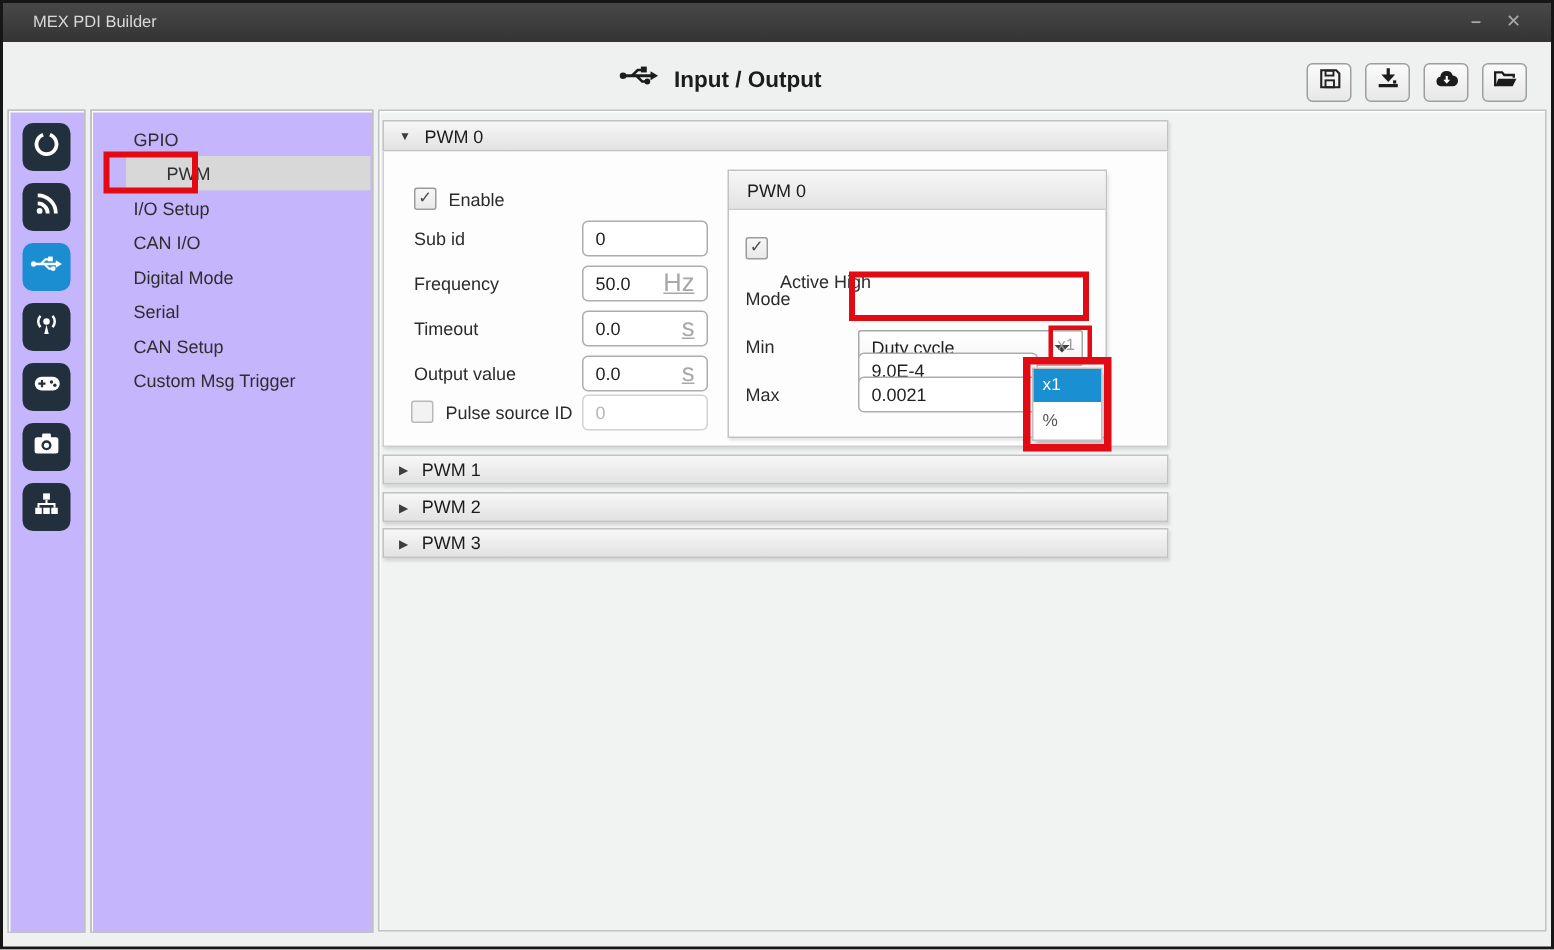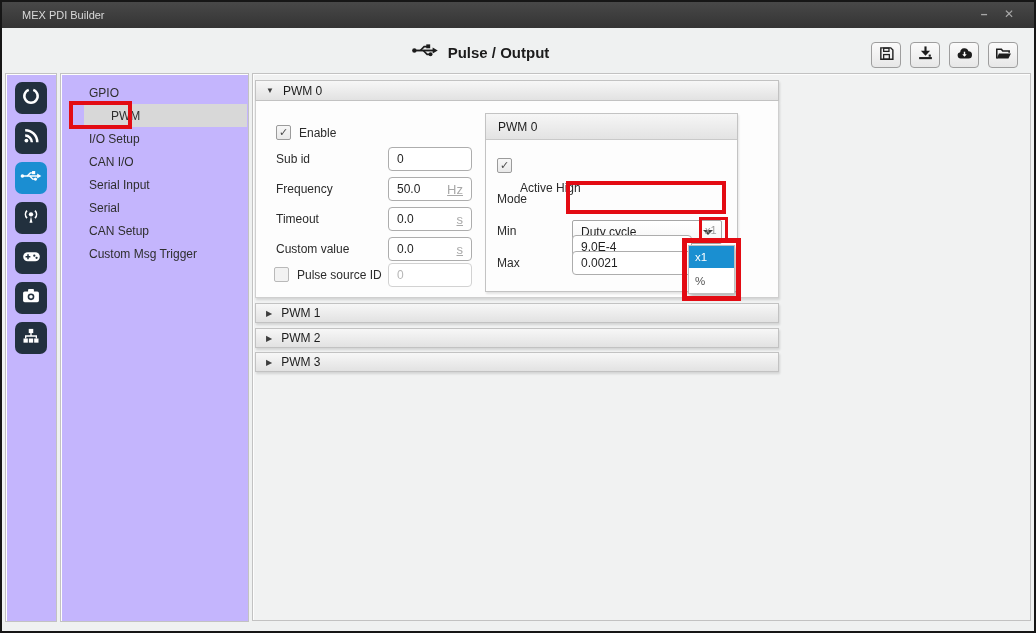--- a/index.html
+++ b/index.html
@@ -56,21 +56,21 @@
 
   
   .cb{width:15px;height:15px;background:linear-gradient(#f7f7f7,#e9e9e9);border:1px solid #9b9b9b;
     border-radius:2px;display:flex;align-items:center;justify-content:center;
     color:#4b4b4b;font-size:11px;font-weight:bold;line-height:1;}
   .cb.off{background:#f2f2f2;border-color:#b9b9b9;}
   .lbl{position:absolute;font-size:12px;color:#2b2b2b;white-space:nowrap;}
   .inp{position:absolute;height:24px;border:1px solid #adadad;border-radius:4px;background:#fff;
     display:flex;align-items:center;padding:0 8px;}
   .inp .val{font-size:12px;color:#1f1f1f;}
-  .inp .unit{margin-left:auto;font-size:13px;color:#a8a8a8;text-decoration:underline;}
+  .inp .unit{margin-left:auto;font-size:17px;color:#a8a8a8;text-decoration:underline;}
   .inp.disabled{border-color:#d2d2d2;}
   .inp.disabled .val{color:#b6b6b6;}
 
   .select{position:absolute;height:24px;border:1px solid #a6a6a6;border-radius:2px;
     background:linear-gradient(#ffffff,#f4f4f4);display:flex;align-items:center;padding:0 8px;}
   .select .val{font-size:12px;color:#1f1f1f;}
   .select .arrow{margin-left:auto;width:0;height:0;border-left:5px solid transparent;
     border-right:5px solid transparent;border-top:5px solid #3f3f3f;}
 
   .subpanel{position:absolute;left:229px;top:12px;width:253px;height:179px;background:#fdfdfd;
@@ -109,21 +109,21 @@
       <svg width="28" height="17" viewBox="0 0 32 20">
         <circle cx="3.5" cy="10" r="2.6" fill="#1c1c1c"></circle>
         <path d="M4 10h23" stroke="#1c1c1c" stroke-width="2.2"></path>
         <path d="M31 10l-6-3.6v7.2z" fill="#1c1c1c"></path>
         <path d="M10.5 10l4.5-4.5h4" stroke="#1c1c1c" stroke-width="2" fill="none"></path>
         <rect x="17.5" y="2.8" width="4.6" height="4.6" fill="#1c1c1c"></rect>
         <path d="M14 10l4.5 4.5h3" stroke="#1c1c1c" stroke-width="2" fill="none"></path>
         <circle cx="22.5" cy="14.5" r="2.3" fill="#1c1c1c"></circle>
       </svg>
     </span>
-    <span class="txt">Pulse / Output</span>
+    <span class="txt">Input / Output</span>
   </div>
 
   <div class="toolbar">
     <div class="tool-btn">
       <span>
         <svg width="17" height="17" viewBox="0 0 24 24">
           <path d="M4 4h14l3 3v13H4z" fill="none" stroke="#222" stroke-width="2"></path>
           <rect x="8" y="13.5" width="8" height="6.5" fill="none" stroke="#222" stroke-width="1.8"></rect>
           <rect x="8" y="4.5" width="7.5" height="4.5" fill="none" stroke="#222" stroke-width="1.8"></rect>
         </svg>
@@ -228,21 +228,21 @@
         </svg>
       </span>
     </div>
   </div>
 
   <div class="panel nav-panel">
     <div class="nav-item" style="top:7px">GPIO</div>
     <div class="nav-item selected" style="top:30px">PWM</div>
     <div class="nav-item" style="top:53px">I/O Setup</div>
     <div class="nav-item" style="top:76px">CAN I/O</div>
-    <div class="nav-item" style="top:99px">Serial Input</div>
+    <div class="nav-item" style="top:99px">Digital Mode</div>
     <div class="nav-item" style="top:122px">Serial</div>
     <div class="nav-item" style="top:145px">CAN Setup</div>
     <div class="nav-item" style="top:168px">Custom Msg Trigger</div>
     <div class="anno" style="left:8px;top:27px;width:63px;height:28px;"></div>
   </div>
 
   <div class="panel main-panel">
 
     <div class="sec-header" style="top:6px">
       <span class="tri">▼</span>
@@ -266,21 +266,21 @@
         <span class="val">50.0</span>
         <span class="unit">Hz</span>
       </div>
 
       <div class="lbl" style="left:20px;top:111px;">Timeout</div>
       <div class="inp" style="left:132px;top:106px;width:84px;">
         <span class="val">0.0</span>
         <span class="unit">s</span>
       </div>
 
-      <div class="lbl" style="left:20px;top:141px;">Custom value</div>
+      <div class="lbl" style="left:20px;top:141px;">Output value</div>
       <div class="inp" style="left:132px;top:136px;width:84px;">
         <span class="val">0.0</span>
         <span class="unit">s</span>
       </div>
 
       <div class="cb off" style="position:absolute;left:18px;top:166px;"></div>
       <div class="lbl" style="left:41px;top:167px;">Pulse source ID</div>
       <div class="inp disabled" style="left:132px;top:162px;width:84px;">
         <span class="val">0</span>
       </div>

